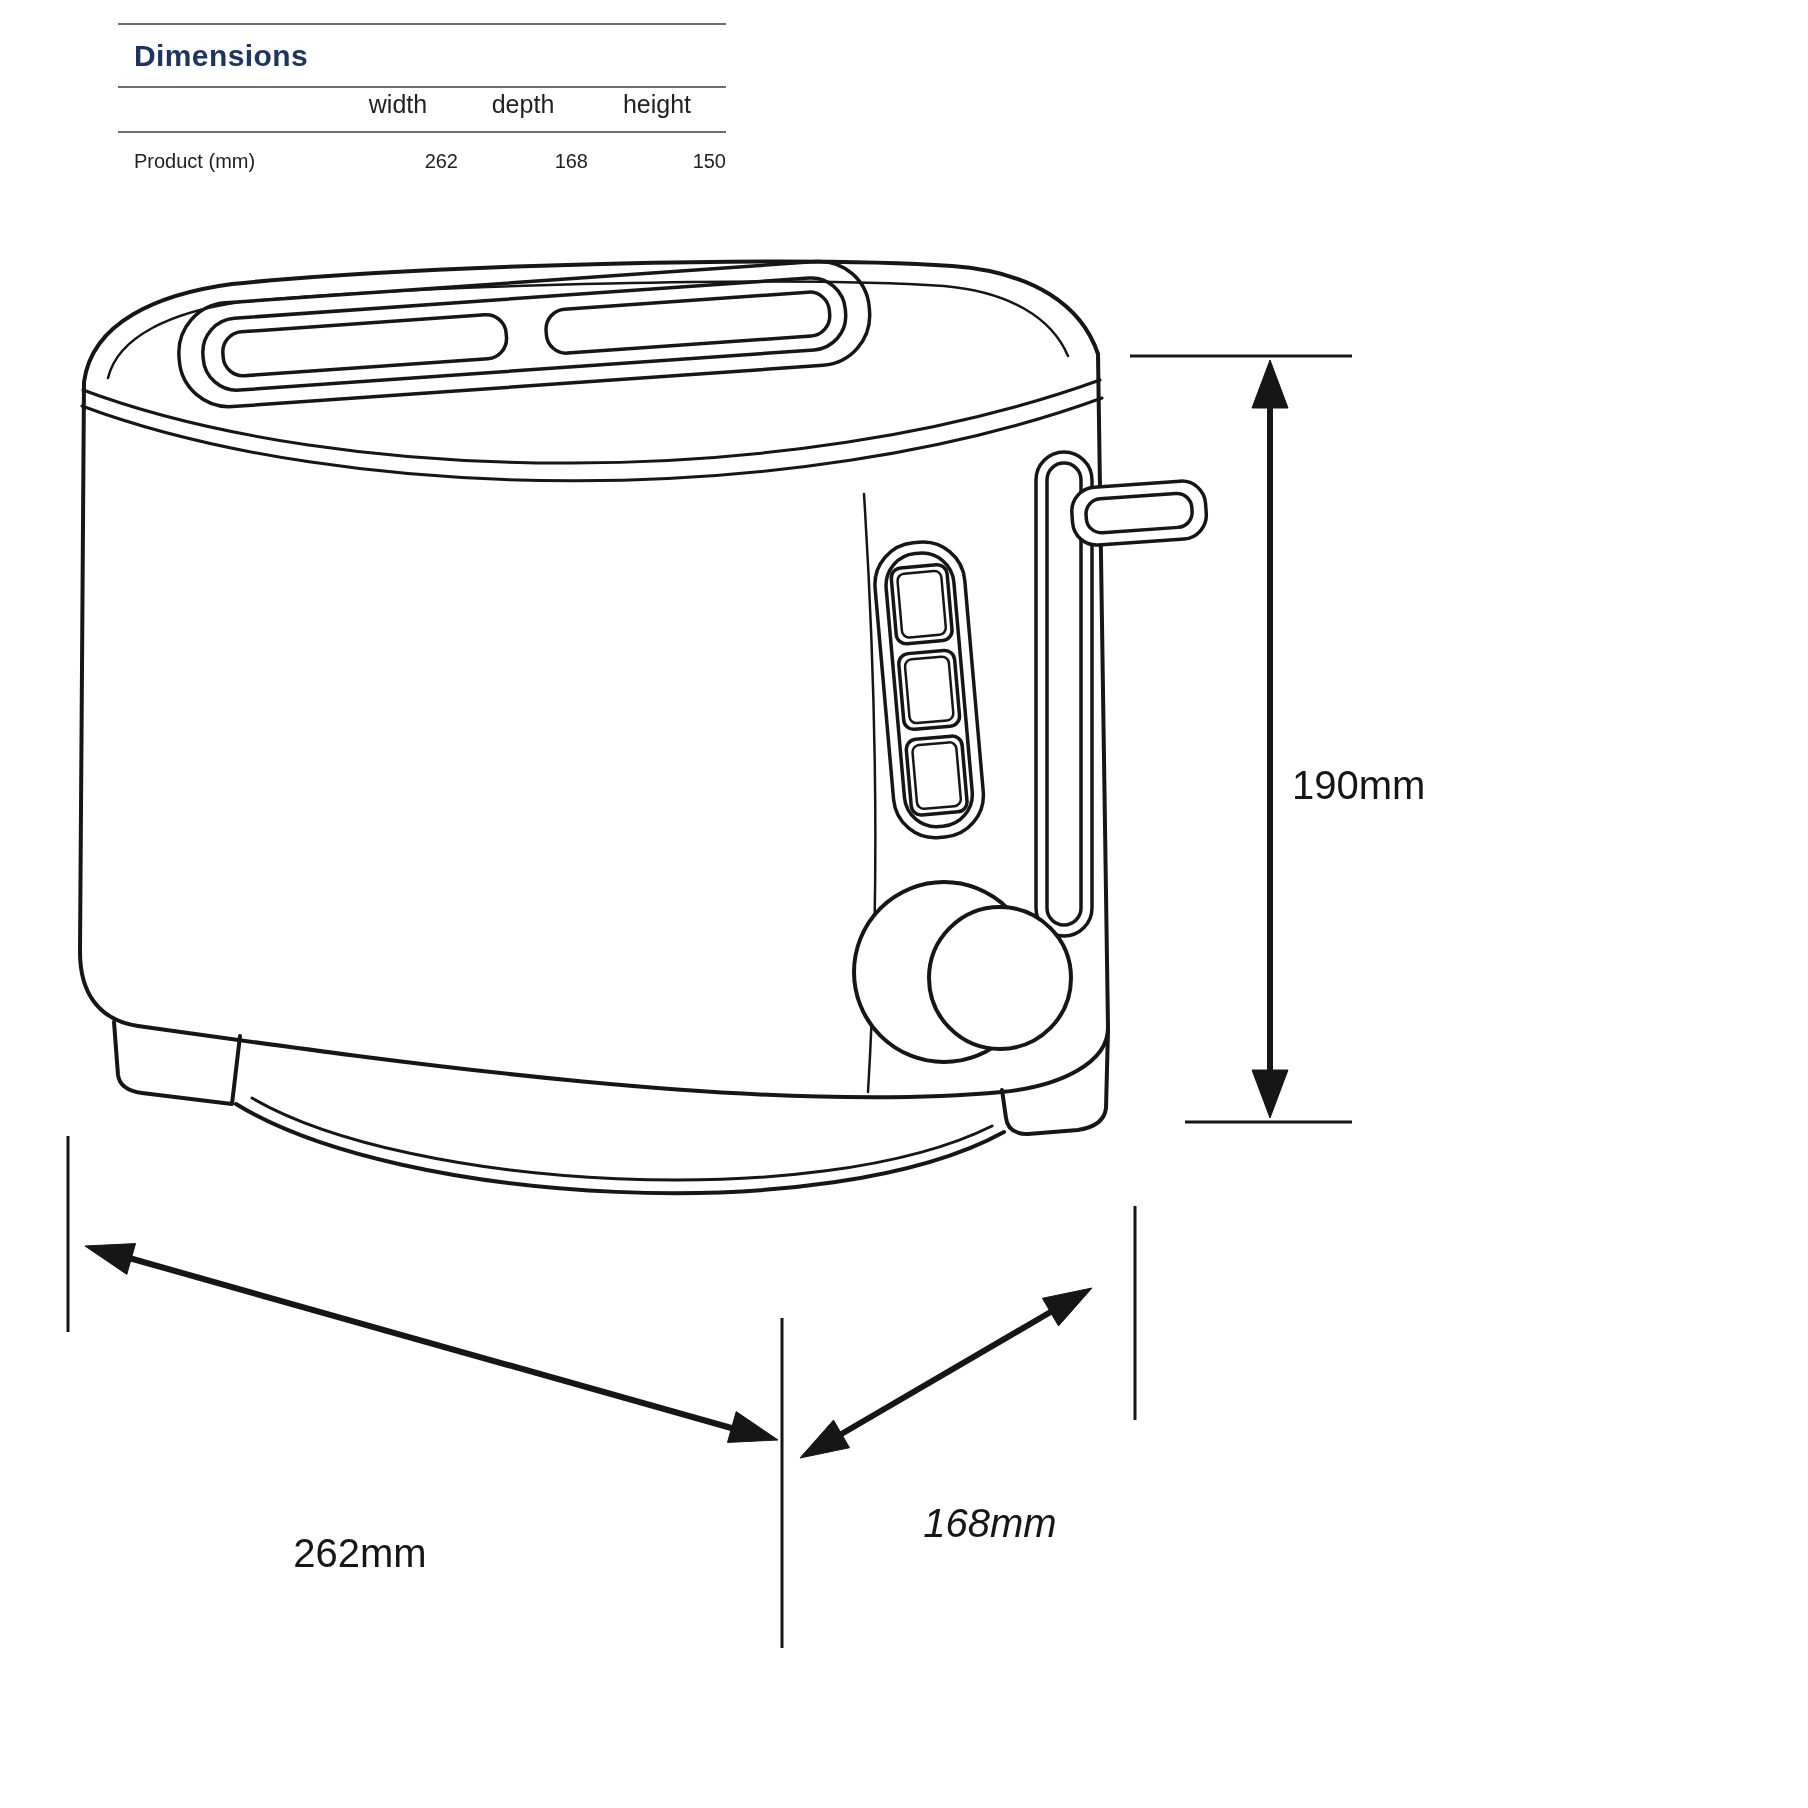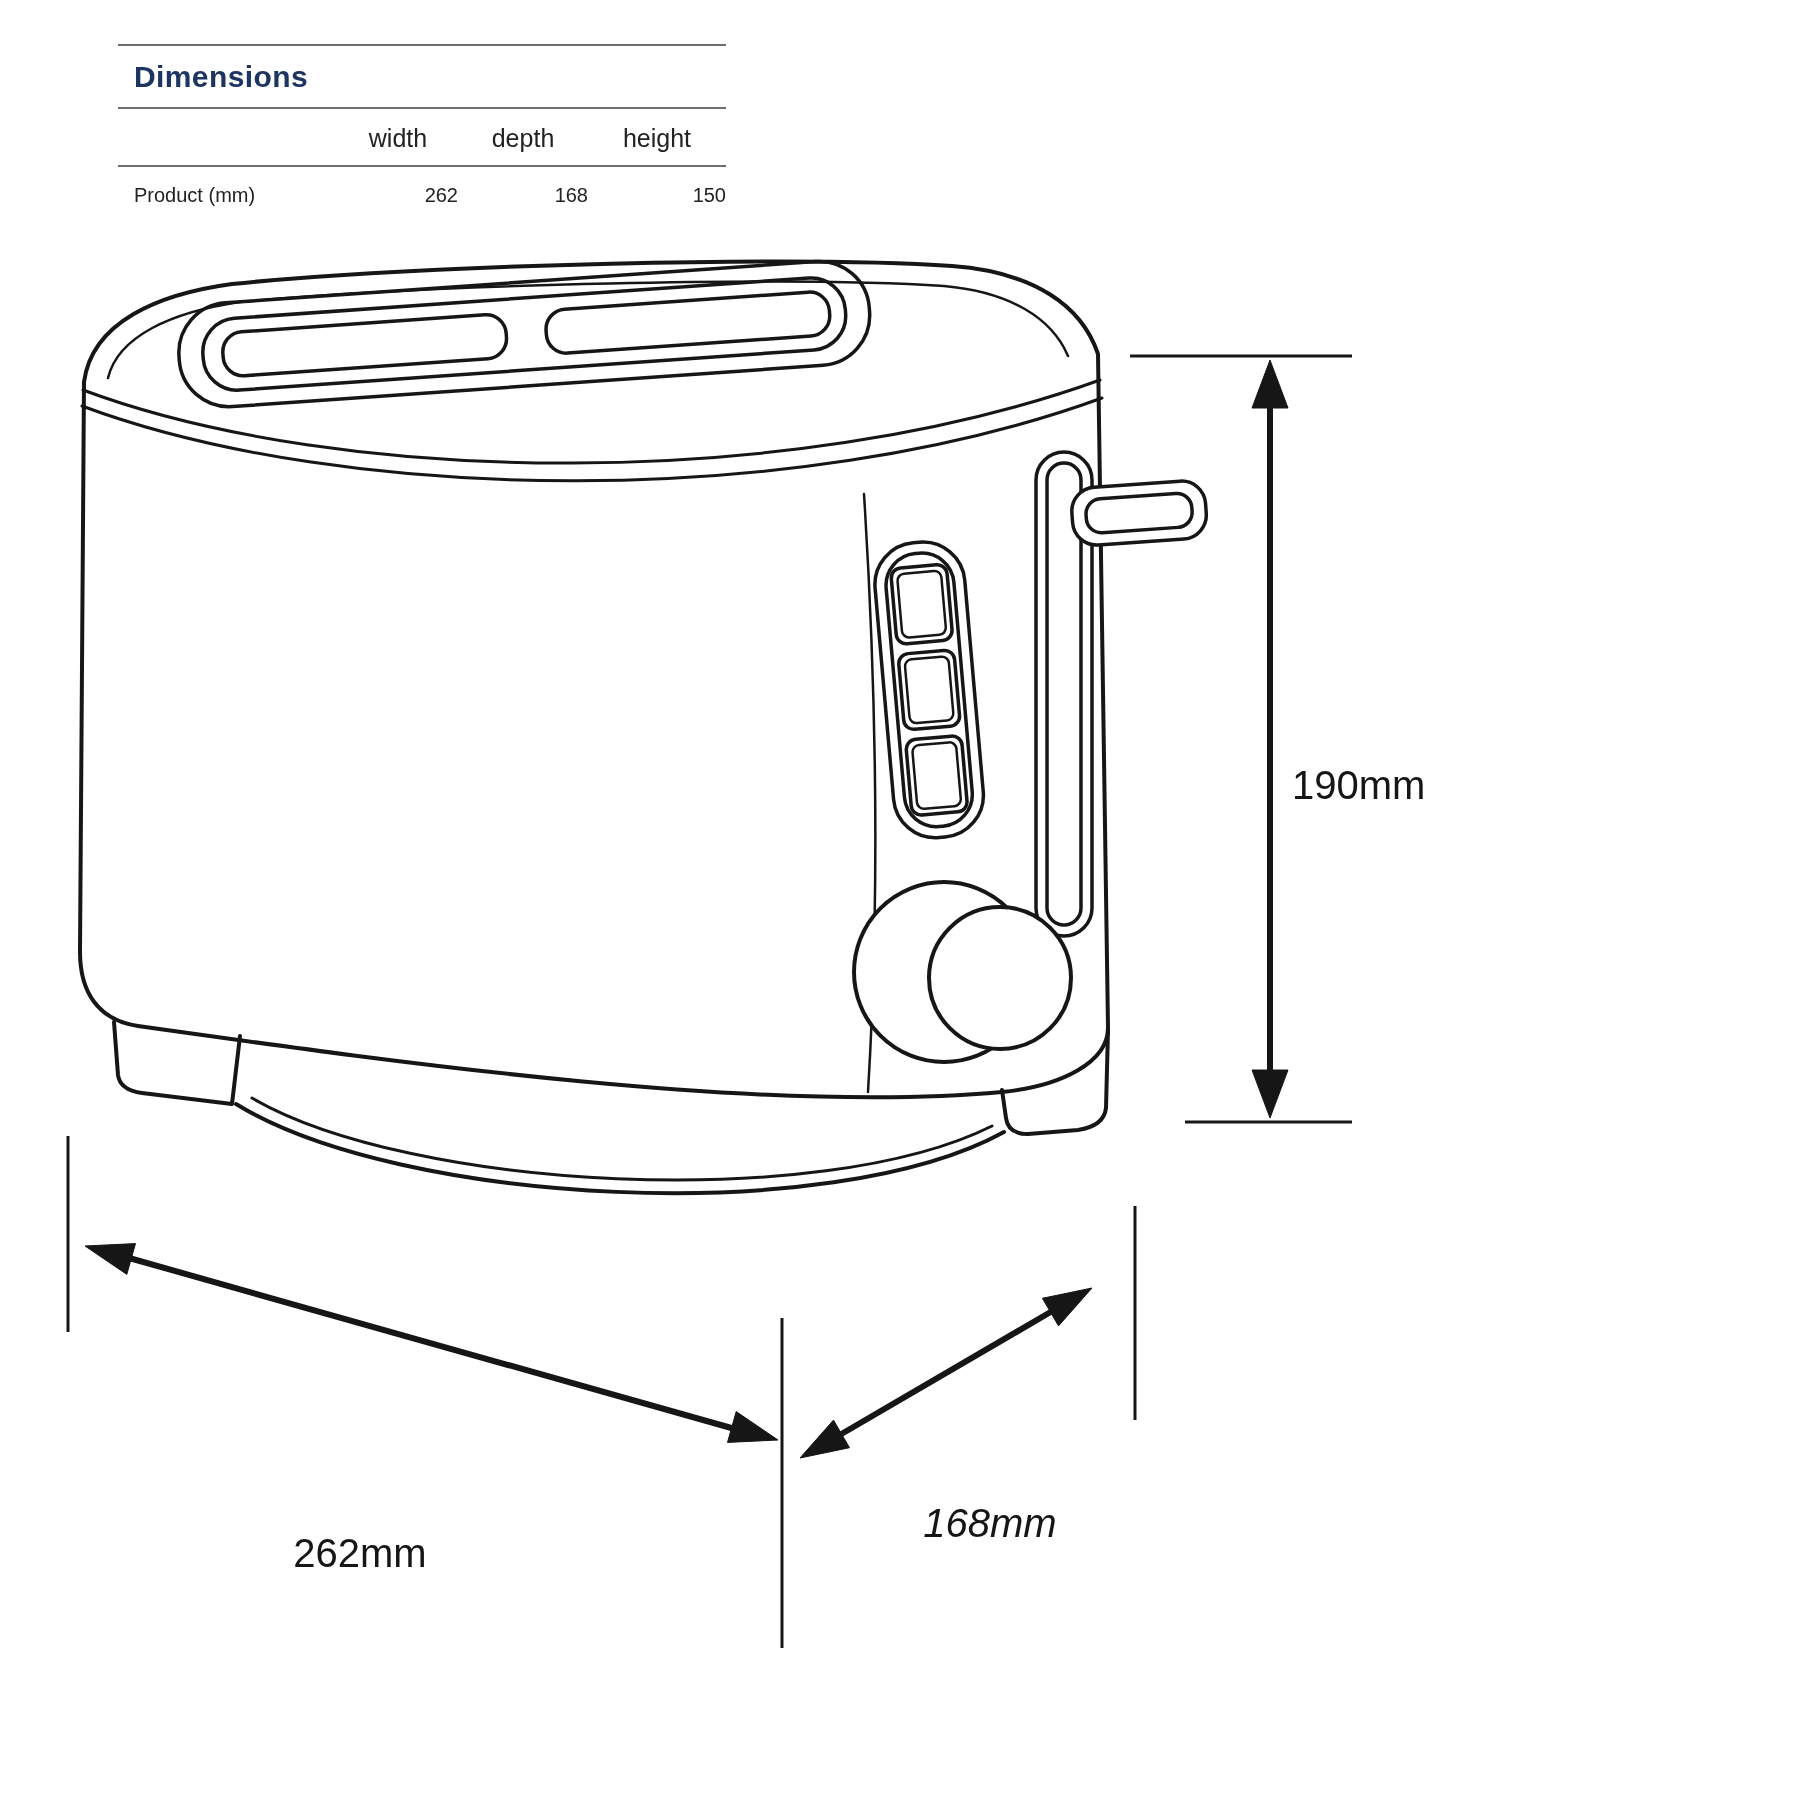--- a/index.html
+++ b/index.html
@@ -1,29 +1,29 @@
 <!DOCTYPE html>
 <html><head>
 <meta charset="utf-8">
 <style>
   html,body{margin:0;padding:0;background:#ffffff;}
   .page{
     position:relative;width:1808px;height:1808px;background:#ffffff;
     font-family:"Liberation Sans",sans-serif;color:#1f1f1f;overflow:hidden;
   }
   
-  .dim-table{position:absolute;left:118px;top:44px;width:608px;}
+  .dim-table{position:absolute;left:118px;top:23px;width:608px;}
   .t-title{
     border-top:2px solid #6e6e6e;border-bottom:2px solid #6e6e6e;
     padding:14px 16px 13px;font-size:30px;font-weight:bold;
     color:#1e3461;letter-spacing:.4px;
   }
   .t-head{
     display:grid;grid-template-columns:220px 120px 130px 138px;
-    padding:15px 0 12px;border-bottom:2px solid #6e6e6e;font-size:25px;color:#222;
+    padding:2px 0 12px;border-bottom:2px solid #6e6e6e;font-size:25px;color:#222;
   }
   .t-head .cell{text-align:center;}
   .t-row{
     display:grid;grid-template-columns:220px 120px 130px 138px;
     padding:17px 0;font-size:20px;color:#222;
   }
   .t-row .label{padding-left:16px;}
   .t-row .cell{text-align:right;}
   
   .diagram-svg{position:absolute;left:0;top:0;}

